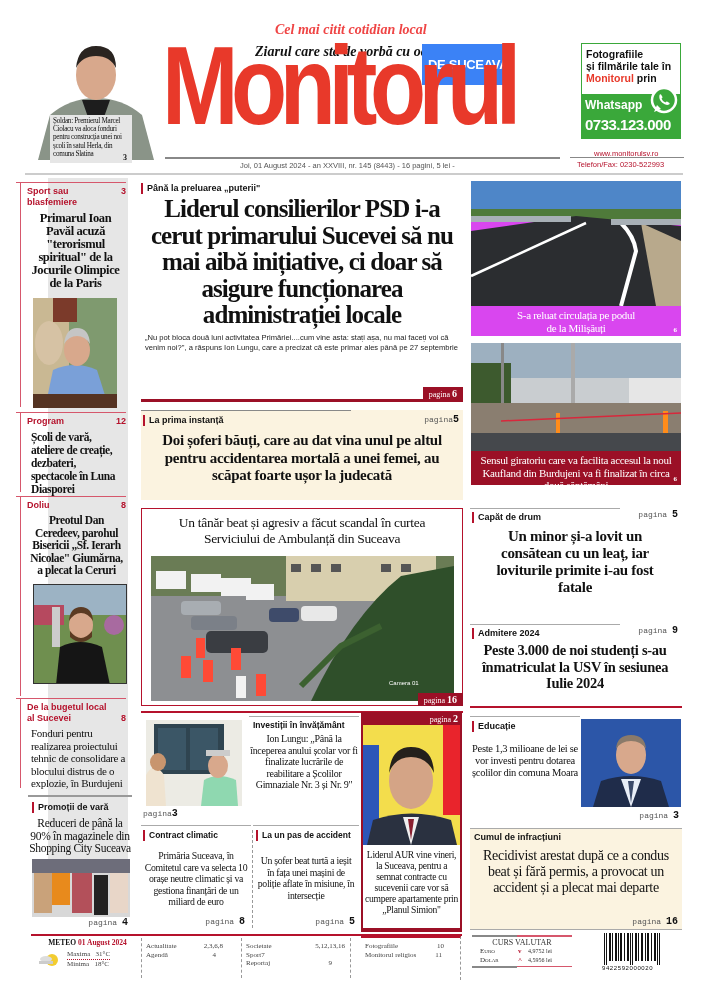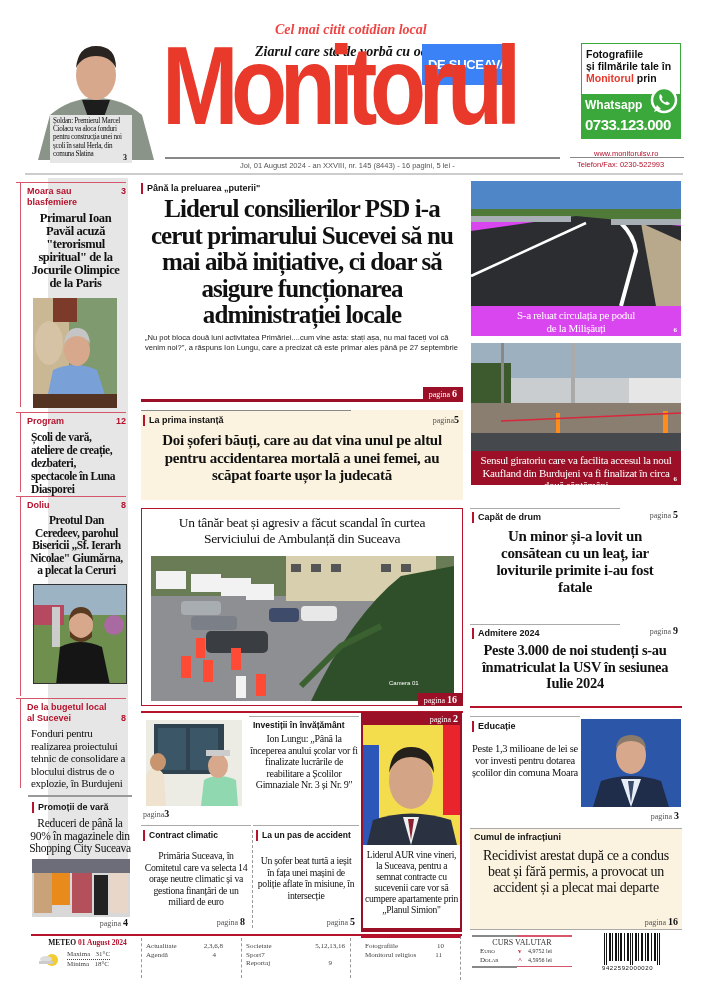--- a/index.html
+++ b/index.html
@@ -3,21 +3,21 @@
 <meta charset="utf-8">
 <style>
 *{box-sizing:border-box;margin:0;padding:0}
 html,body{width:722px;height:1000px;background:#fff;overflow:hidden}
 body{position:relative;font-family:"Liberation Serif","DejaVu Serif",serif;color:#111}
 .abs{position:absolute}
 .sans{font-family:"Liberation Sans","DejaVu Sans",sans-serif}
 .cond{font-family:"Liberation Serif","DejaVu Serif",serif;font-weight:bold;letter-spacing:-0.3px}
 .kicker{font-family:"Liberation Sans","DejaVu Sans",sans-serif;font-weight:bold;font-size:9px;color:#111;border-left:2px solid #b5122c;padding-left:4px;line-height:11px}
 .kicker-red{font-family:"Liberation Sans","DejaVu Sans",sans-serif;font-weight:bold;font-size:9px;color:#b5122c;line-height:11px;display:flex;justify-content:space-between}
-.pag{font-family:Liberation Serif, serif;font-size:8px;color:#555}
+.pag{font-family:Liberation Mono, monospace;font-size:8px;color:#555}
 .pag b{font-size:10px;color:#111}
 .pagred{background:#9b1026;color:#fff;font-size:8px;padding:1px 6px;font-family:"Liberation Serif",serif}
 .pagred b{font-size:10px}
 .photo{overflow:hidden}
 .hr{height:1px;background:#888}
 
 .sidebar-bg{left:48px;top:178px;width:80px;height:712px;background:#e6e6e6}
 .side-block{left:20px;width:110px}
 .side-frame{border-left:1px solid #d6576c}
 .side-title{font-weight:bold;text-align:center;font-size:12.5px;line-height:13px;color:#111;letter-spacing:-0.4px}
@@ -73,21 +73,21 @@
   <div class="abs hr" style="left:570px;top:157px;width:114px;height:1px;background:#888"></div>
 </div>
 
 <div class="abs hr" style="left:25px;top:173px;width:658px;height:2px;background:#ccc"></div>
 
 <div class="abs sidebar-bg"></div>
 
 <div class="abs side-block side-frame" style="top:182px;height:225px">
   <div class="hr" style="background:#d6576c;width:110px;margin-left:-5px"></div>
   <div class="kicker-red" style="padding:3px 4px 0 6px">
-    <span>Moara sau blasfemiere</span>
+    <span>Sport sau blasfemiere</span>
     <span>3</span>
   </div>
   <div class="side-title cond" style="padding:4px 6px 0 6px">Primarul Ioan Pavăl acuză "terorismul spiritual" de la Jocurile Olimpice de la Paris</div>
   <div class="photo" style="margin:8px 0 0 12px;width:84px;height:110px">
     <svg width="84" height="110" viewBox="0 0 84 110">
       <rect width="84" height="110" fill="#7f9a6f"></rect>
       <rect x="0" y="0" width="36" height="110" fill="#c9b893"></rect>
       <ellipse cx="16" cy="45" rx="14" ry="22" fill="#d6c2a4"></ellipse>
       <rect x="20" y="0" width="24" height="24" fill="#7b3a2a"></rect>
       <path d="M12 110 L20 72 Q42 62 64 72 L76 110 Z" fill="#7aa0d8"></path>
@@ -290,21 +290,21 @@
     <span>pagina</span><b>3</b>
   </div>
   <div class="abs hr" style="left:108px;top:0;width:110px;background:#aaa"></div>
   <div class="sans abs" style="left:112px;top:4px;font-size:8.5px;font-weight:bold">Investiții în învățământ</div>
   <div class="cond abs" style="left:108px;top:17px;width:110px;text-align:center;font-size:10px;line-height:11.5px;font-weight:normal">Ion Lungu: „Până la începerea anului școlar vor fi finalizate lucrările de reabilitare a Școlilor Gimnaziale Nr. 3 și Nr. 9"</div>
 </div>
 
 <div class="abs" style="left:141px;top:825px;width:110px;height:105px">
   <div class="hr" style="background:#aaa"></div>
   <div class="kicker" style="margin:4px 0 0 2px;font-size:8.5px">Contract climatic</div>
-  <div class="cond" style="text-align:center;font-size:9.8px;line-height:11.5px;font-weight:normal;padding:9px 2px 0 2px">Primăria Suceava, în Comitetul care va selecta 14 orașe neutre climatic și va gestiona finanțări de un miliard de euro</div>
+  <div class="cond" style="text-align:center;font-size:9.8px;line-height:11.5px;font-weight:normal;padding:9px 2px 0 2px">Primăria Suceava, în Comitetul care va selecta 10 orașe neutre climatic și va gestiona finanțări de un miliard de euro</div>
   <div class="pag abs" style="right:6px;bottom:3px">
     <span>pagina</span> <b>8</b>
   </div>
 </div>
 <div class="abs" style="left:252px;top:830px;width:0;height:98px;border-left:1px dashed #999"></div>
 <div class="abs" style="left:253px;top:825px;width:106px;height:105px">
   <div class="hr" style="background:#aaa"></div>
   <div class="kicker" style="margin:4px 0 0 3px;font-size:8.5px">La un pas de accident</div>
   <div class="cond" style="text-align:center;font-size:9.8px;line-height:11.5px;font-weight:normal;padding:14px 4px 0 4px">Un șofer beat turtă a ieșit în fața unei mașini de poliție aflate în misiune, în intersecție</div>
   <div class="pag abs" style="right:4px;bottom:3px">

